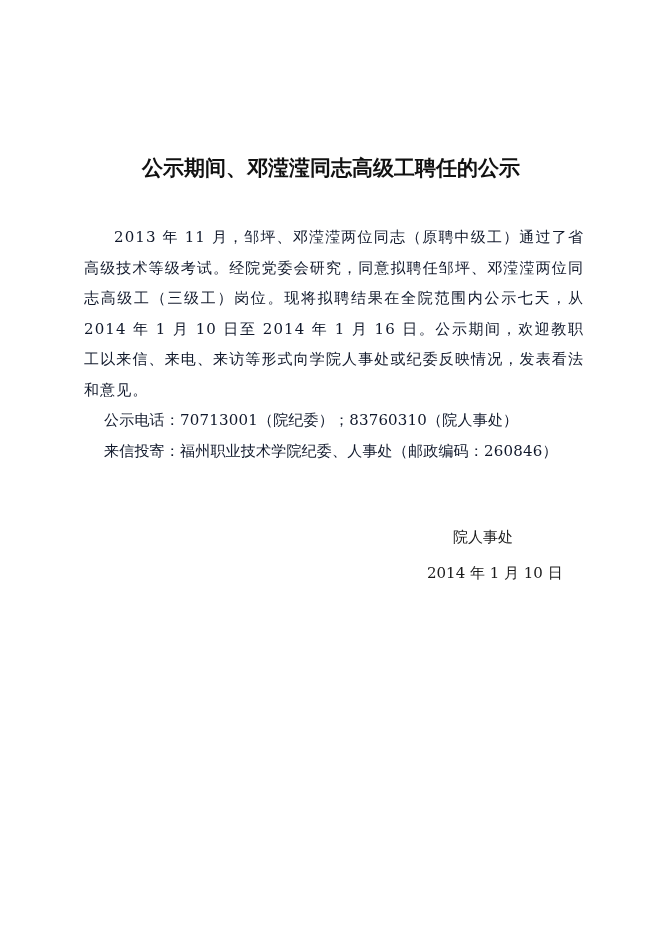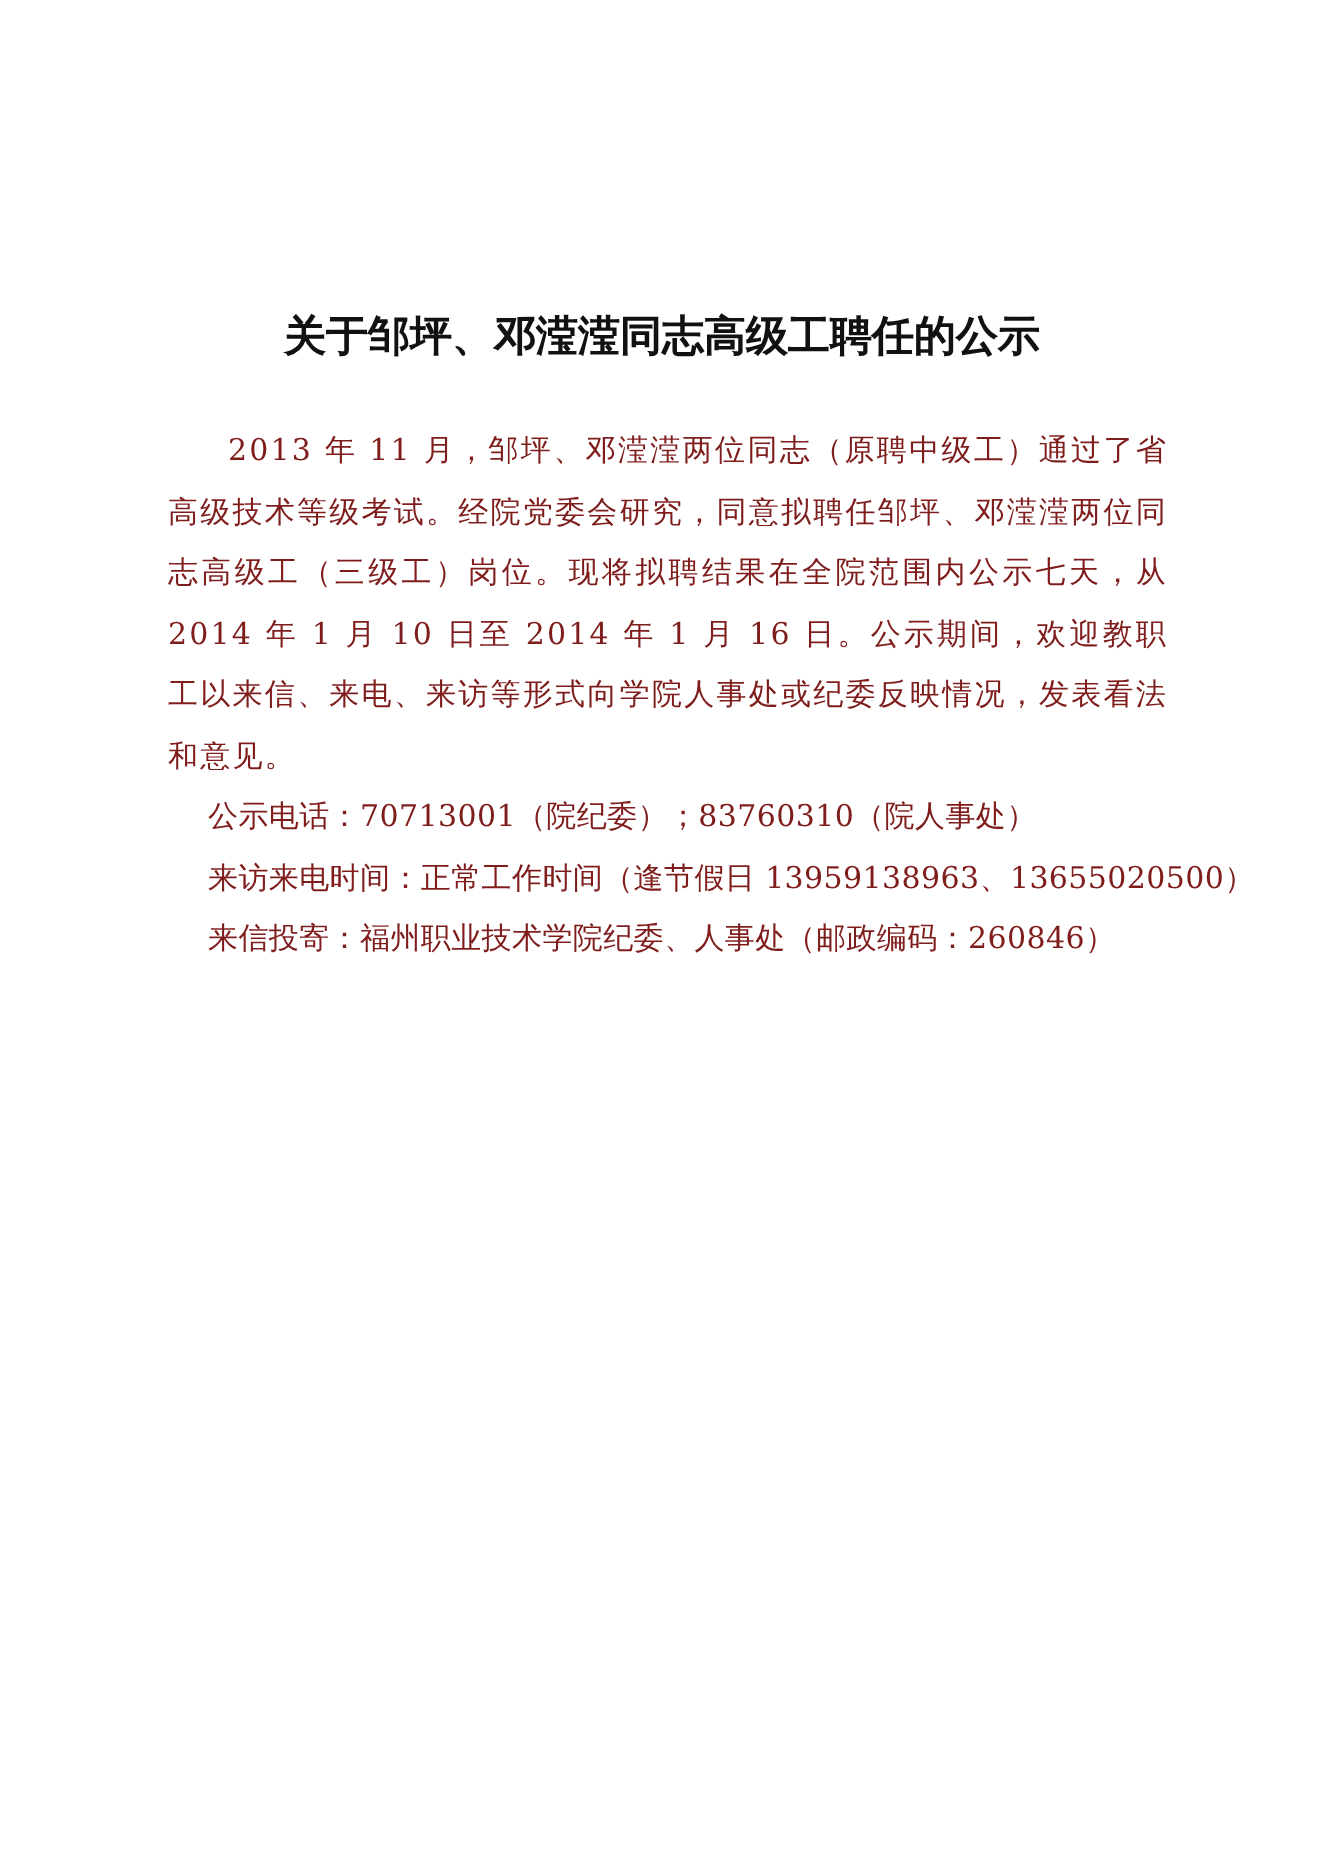--- a/index.html
+++ b/index.html
@@ -31,25 +31,25 @@
       line-height: 30px;
       font-weight: bold;
       letter-spacing: 0px;
       color: #111;
       font-family: "DejaVu Sans", sans-serif;
     }
     .body-text {
       position: absolute;
       left: 84px;
       width: 500px;
-      top: 210px;
+      top: 222px;
       font-size: 15px;
       line-height: 30.5px;
       font-family: "DejaVu Serif", "Liberation Serif", serif;
-      color: #7f1d1d;
+      color: #0f172a;
     }
     .para {
       margin: 0;
       text-indent: 30px;
       text-align: justify;
       letter-spacing: 1.1px;
     }
     .line {
       margin: 0;
       padding-left: 20px;
@@ -73,22 +73,25 @@
     .sig-date {
       margin: 0;
       padding-left: 27px;
       white-space: nowrap;
     }
   </style>
 </head>
 <body>
 
 <div class="page">
-  <div class="title">关于邹坪、邓滢滢同志高级工聘任的公示</div>
+  <div class="title">公示期间、邓滢滢同志高级工聘任的公示</div>
 
   <div class="body-text">
     <p class="para">2013 年 11 月，邹坪、邓滢滢两位同志（原聘中级工）通过了省高级技术等级考试。经院党委会研究，同意拟聘任邹坪、邓滢滢两位同志高级工（三级工）岗位。现将拟聘结果在全院范围内公示七天，从 2014 年 1 月 10 日至 2014 年 1 月 16 日。公示期间，欢迎教职工以来信、来电、来访等形式向学院人事处或纪委反映情况，发表看法和意见。</p>
     <p class="line">公示电话：70713001（院纪委）；83760310（院人事处）</p>
-    <p class="line">来访来电时间：正常工作时间（逢节假日 13959138963、13655020500）</p>
     <p class="line">来信投寄：福州职业技术学院纪委、人事处（邮政编码：260846）</p>
   </div>
 
+  <div class="signature">
+    <p class="sig-dept">院人事处</p>
+    <p class="sig-date">2014 年 1 月 10 日</p>
+  </div>
 </div>
 
 </body></html>

